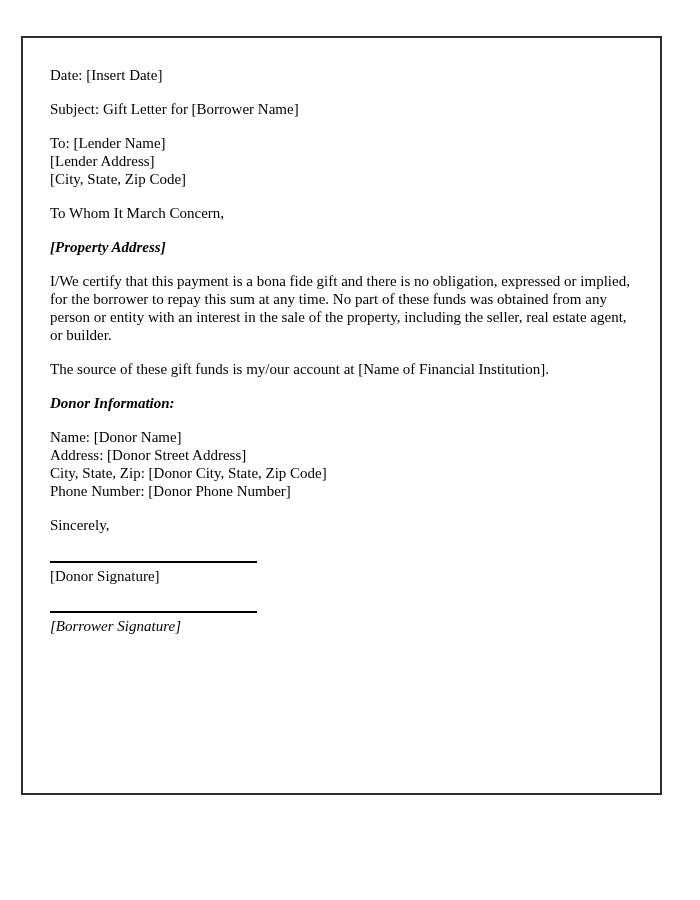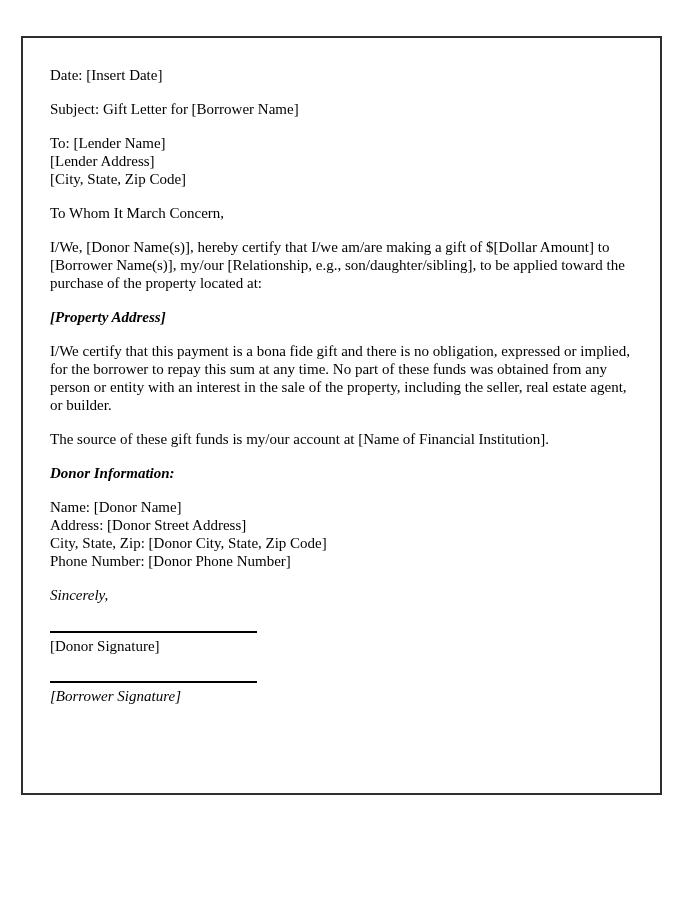--- a/index.html
+++ b/index.html
@@ -37,21 +37,20 @@
   }
   .line {
     margin: 0;
   }
   .bold {
     font-weight: bold;
     font-style: italic;
   }
   .closing {
     margin: 0 0 27px 0;
-    font-style: italic;
   }
   .sig-block {
     width: 207px;
   }
   .sig-block + .sig-block {
     margin-top: 26px;
     font-style: italic;
   }
   .sig-line {
     width: 207px;
@@ -74,21 +73,20 @@
     <p class="para">Subject: Gift Letter for [Borrower Name]</p>
 
     <p class="para">
       <span class="line">To: [Lender Name]</span><br>
       <span class="line">[Lender Address]</span><br>
       <span class="line">[City, State, Zip Code]</span>
     </p>
 
     <p class="para">To Whom It March Concern,</p>
 
-    <p class="para">I/We, [Donor Name(s)], hereby certify that I/we am/are making a gift of $[Dollar Amount] to [Borrower Name(s)], my/our [Relationship, e.g., son/daughter/sibling], to be applied toward the purchase of the property located at:</p>
 
     <p class="para bold">[Property Address]</p>
 
     <p class="para">I/We certify that this payment is a bona fide gift and there is no obligation, expressed or implied, for the borrower to repay this sum at any time. No part of these funds was obtained from any person or entity with an interest in the sale of the property, including the seller, real estate agent, or builder.</p>
 
     <p class="para">The source of these gift funds is my/our account at [Name of Financial Institution].</p>
 
     <p class="para bold">Donor Information:</p>
 
     <p class="para">

